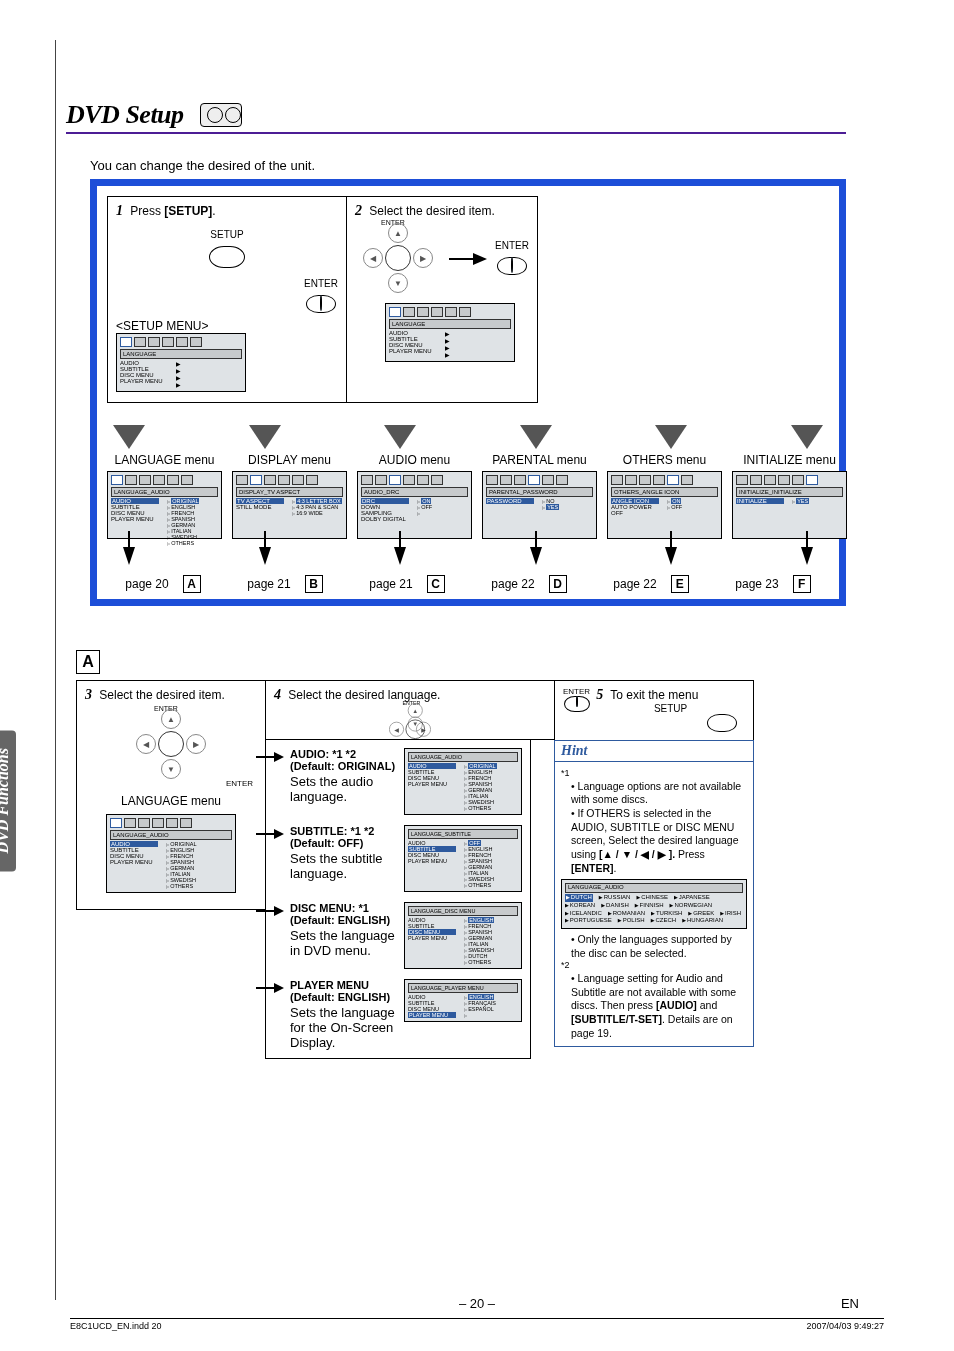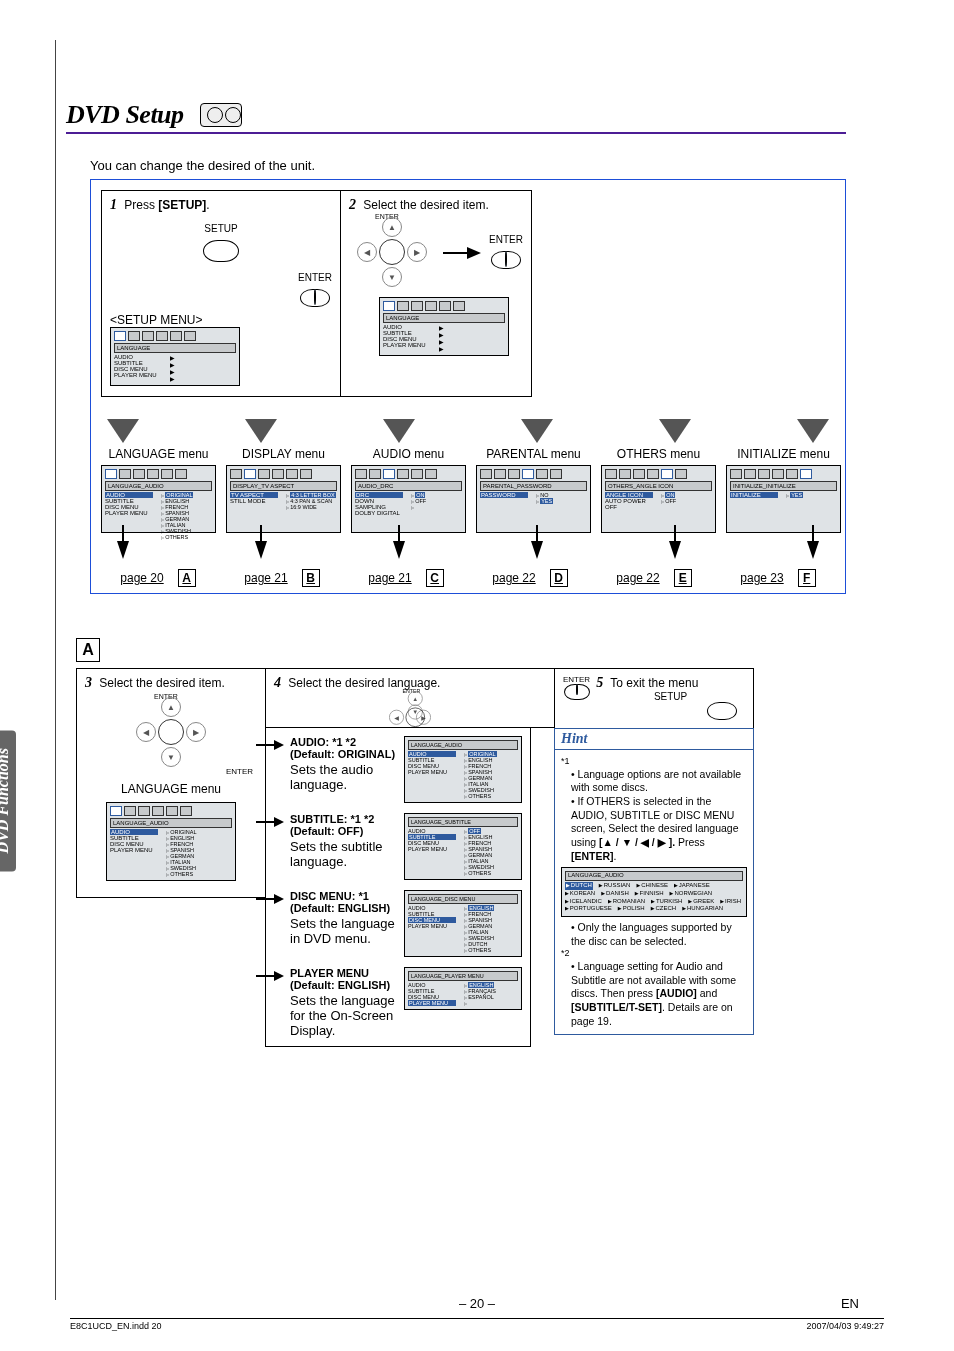--- a/index.html
+++ b/index.html
@@ -31,21 +31,21 @@
     position: absolute; left: -10px; top: 730px;
     writing-mode: vertical-rl; transform: rotate(180deg);
     background: #666; color: #fff;
     font-family: "Georgia","Times New Roman",serif; font-weight: bold; font-style: italic;
     padding: 18px 4px; font-size: 16px; border-radius: 4px;
   }
 
   .intro { margin: 24px 0 6px 24px; font-size: 13px; }
 
   .flow-box {
-    border: 1px solid #1d4ed8;
+    border: 7px solid #1d4ed8;
     margin: 6px 0 0 24px;
     width: 756px;
     padding: 10px 10px 6px 10px;
     position: relative;
   }
   .top-steps { display: flex; gap: 0; }
   .step {
     border: 1px solid #000;
     padding: 6px 8px 10px 8px;
     font-size: 12px;
@@ -114,21 +114,21 @@
   .thin-arrow-down {
     width:0;height:0;
     border-left:6px solid transparent; border-right:6px solid transparent; border-top:18px solid #000;
     position:relative;
   }
   .thin-arrow-down::before { content:""; position:absolute; left:-1px; top:-34px; width:2px; height:18px; background:#000;}
 
   .page-ref-row {
     display:flex; gap:10px; margin: 10px 0 0 0;
   }
-  .page-ref-row > div { flex:1; display:flex; justify-content:center; align-items:center; gap:14px; font-size: 12px; text-decoration: underline; }
+  .page-ref-row > div { flex:1; display:flex; justify-content:center; align-items:center; gap:14px; font-size: 12px; }
   .letter-box { border:1.5px solid #000; width:18px; height:18px; font-weight:bold; display:flex; align-items:center; justify-content:center; font-size: 12px; font-family: Arial; }
 
   
   .section-head {
     display:flex; align-items:center; gap:10px; margin: 44px 0 6px 10px;
   }
   .section-head .letter-box { width:24px; height:24px; font-size:16px; }
   .section-head .bar {
     flex:0 0 680px; background: linear-gradient(#dfe3e8,#d0d3d8);
     border-left: 6px solid #4a6fa5;

